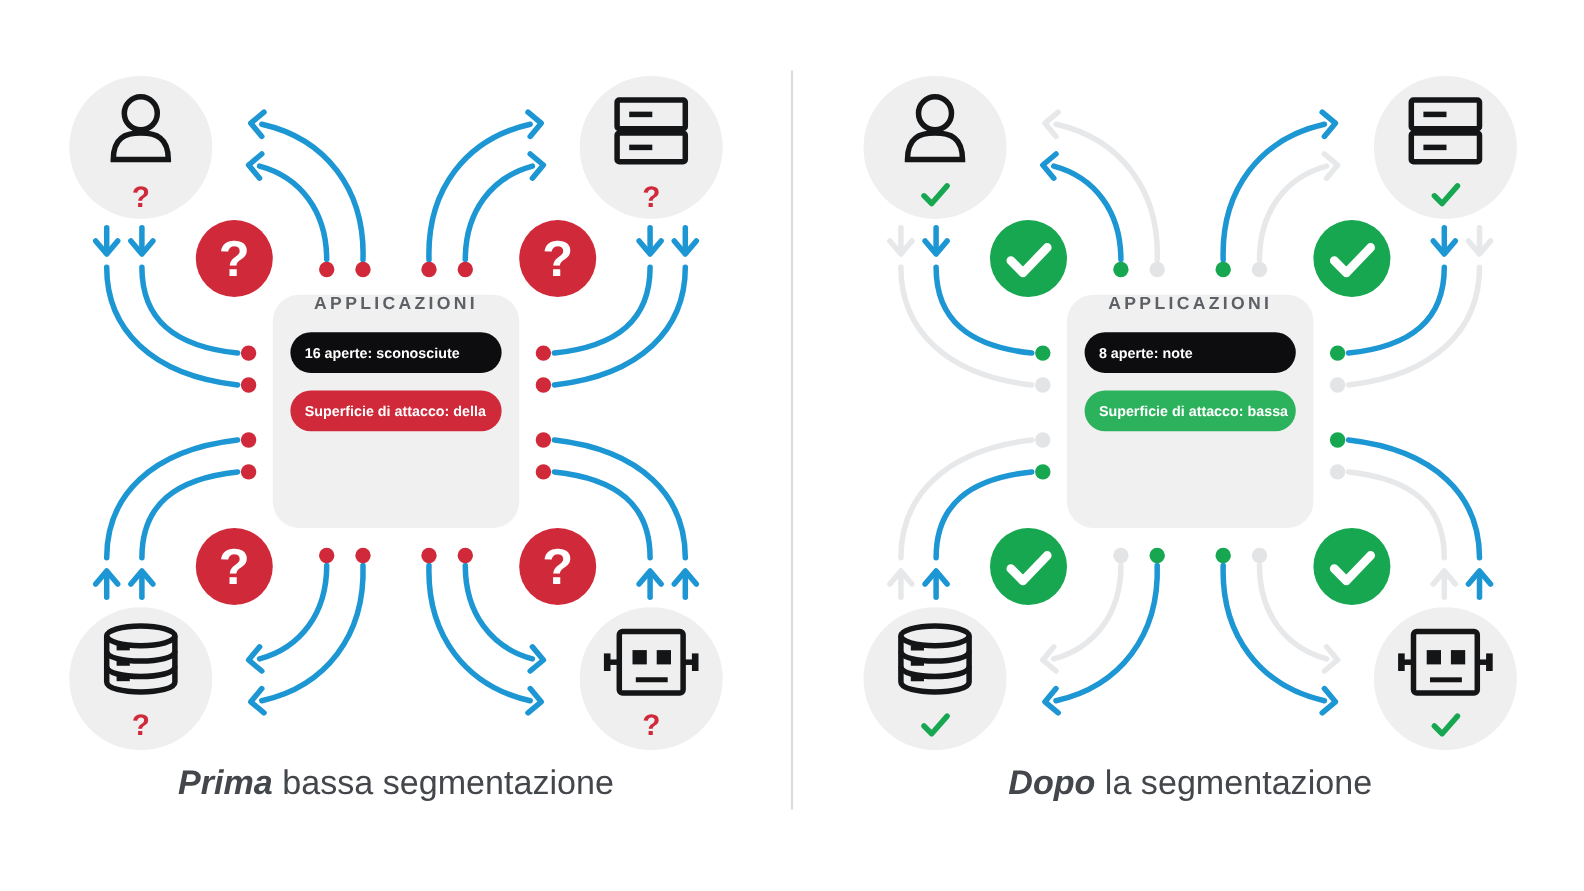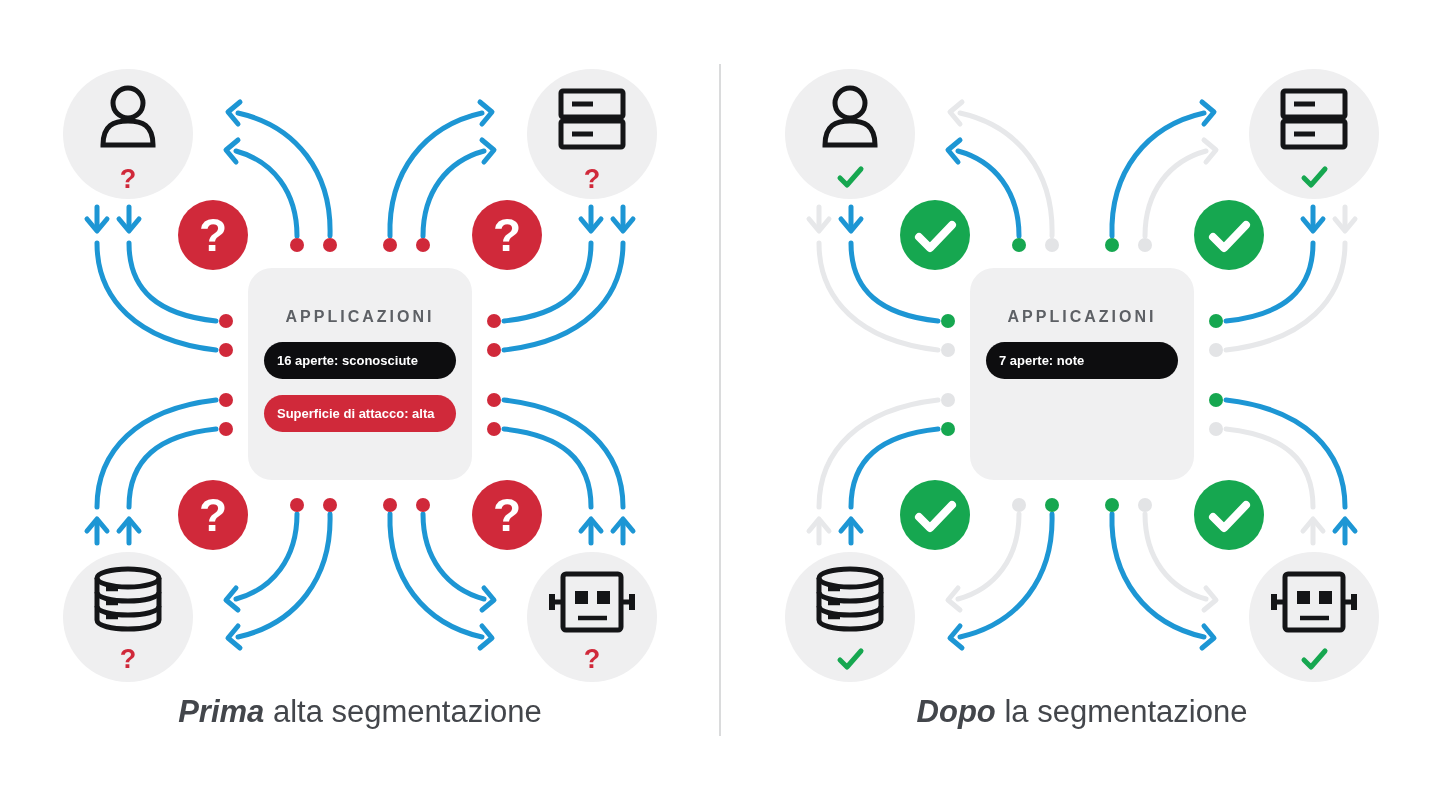--- a/index.html
+++ b/index.html
@@ -30,21 +30,21 @@
 
   .nodebg{fill:var(--circleBg);}
   .statusbg{fill:var(--statusColor);}
   .nm{font-family:"Liberation Sans",sans-serif;font-weight:700;font-size:27px;fill:var(--red);}
   .sm{font-family:"Liberation Sans",sans-serif;font-weight:700;font-size:46px;fill:#ffffff;}
 
   
   .appbox{
     position:absolute;left:248px;top:268px;width:224px;height:212px;
     background:var(--boxBg);border-radius:24px;box-sizing:border-box;
-    padding-top:40px;text-align:center;
+    text-align:center;
   }
   .appbox-title{
     font-size:16px;font-weight:700;letter-spacing:3px;color:var(--headingText);
     margin-bottom:16px;
   }
   .pill{
     width:192px;height:37px;line-height:37px;border-radius:19px;margin:16px auto;
     box-sizing:border-box;padding:0 13px;text-align:left;white-space:nowrap;
     color:#ffffff;font-size:13px;font-weight:700;overflow:hidden;
   }
@@ -162,25 +162,25 @@
     </g>
     <g>
       <circle class="statusbg" cx="507" cy="515" r="35"></circle>
       <text class="sm" x="507" y="531" text-anchor="middle">?</text>
     </g>
   </svg>
 
   <div class="appbox before">
     <div class="appbox-title">APPLICAZIONI</div>
     <div class="pill pill1">16 aperte: sconosciute</div>
-    <div class="pill pill2">Superficie di attacco: alta</div>
+    <div class="pill pill2">Superficie di attacco: della</div>
   </div>
 
   <div class="caption">
-    <span class="it">Prima</span><span> alta segmentazione</span>
+    <span class="it">Prima</span><span> bassa segmentazione</span>
   </div>
 </div>
 
 <div class="divider"></div>
 
 <div class="panel after" id="panel-after">
   <svg class="panel-svg after" viewBox="0 0 720 810">
     <use href="#quad" class="q-tl"></use>
     <use href="#quad" class="q-tr" transform="matrix(-1 0 0 1 720 0)"></use>
     <use href="#quad" class="q-bl" transform="matrix(1 0 0 -1 0 750)"></use>
@@ -220,19 +220,20 @@
       <use href="#ck-big" x="213" y="515"></use>
     </g>
     <g>
       <circle class="statusbg" cx="507" cy="515" r="35"></circle>
       <use href="#ck-big" x="507" y="515"></use>
     </g>
   </svg>
 
   <div class="appbox after">
     <div class="appbox-title">APPLICAZIONI</div>
-    <div class="pill pill1">7 aperte: note</div>
+    <div class="pill pill1">8 aperte: note</div>
+    <div class="pill pill2">Superficie di attacco: bassa</div>
   </div>
 
   <div class="caption">
     <span class="it">Dopo</span><span> la segmentazione</span>
   </div>
 </div>
 
 </body></html>

